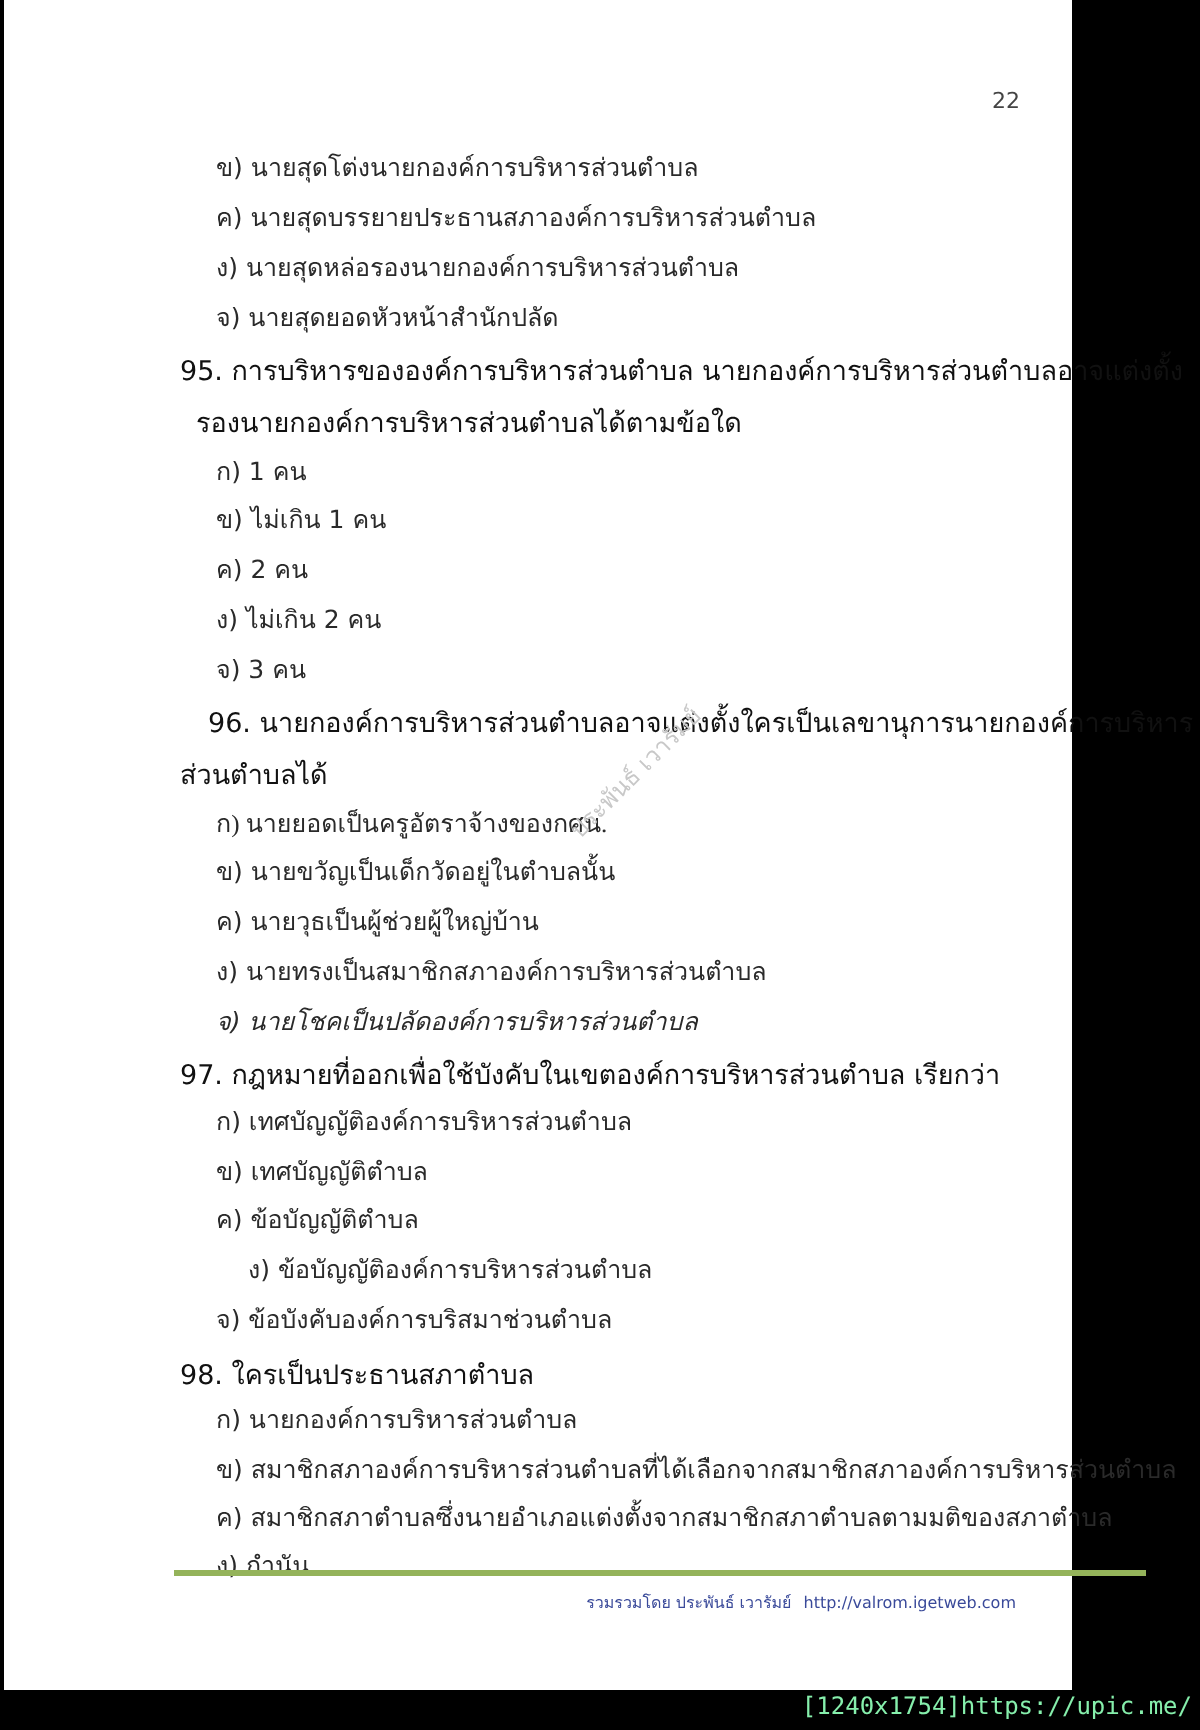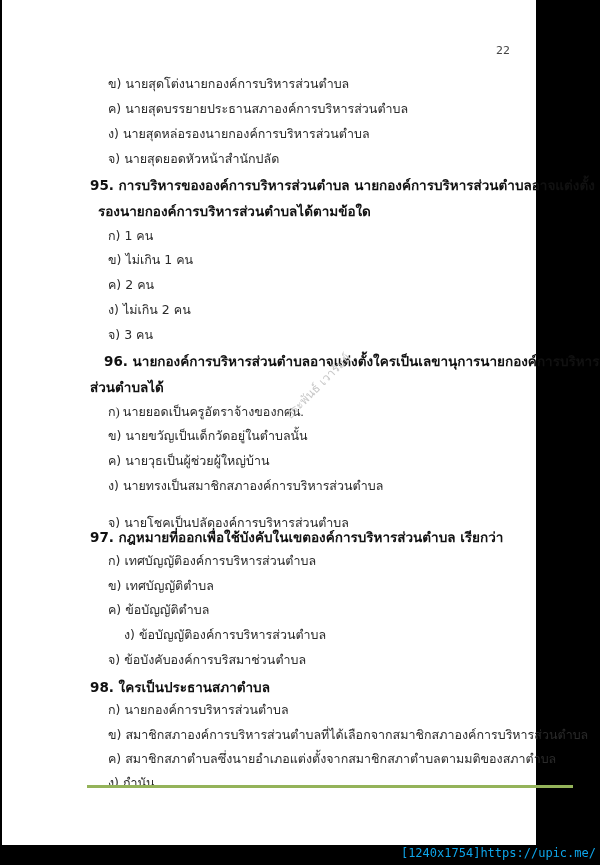--- a/index.html
+++ b/index.html
@@ -8,35 +8,35 @@
     font-family:"DejaVu Sans", "Liberation Sans", sans-serif;
   }
   .page {
     position:absolute; left:2px; top:0; width:534px; height:845px; background:#fff;
   }
   .page-number {
     position:absolute; right:26px; top:44px; font-size:11px; color:#444;
   }
   .line { position:absolute; white-space:nowrap; color:#222; }
   .opt { font-size:12.5px; color:#2a2a2a; }
-  .q { font-size:13.5px; font-weight:bold; color:#111; }
+  .q { font-size:13.5px; font-weight:normal; color:#111; }
   .watermark {
     position:absolute; left:278px; top:410px; font-size:12px; color:#c8c8c8;
     transform:rotate(-45deg); transform-origin:left top; white-space:nowrap;
   }
   .rule {
     position:absolute; left:85px; top:785px; width:486px; height:3px; background:#94b35a;
   }
   .footer {
     position:absolute; right:28px; top:795px; font-size:8px; color:#3a4a9a; white-space:nowrap;
   }
   .footer .url { margin-left:6px; }
   .stamp {
     position:absolute; right:4px; top:846px; font-family:"DejaVu Sans Mono", monospace;
-    font-size:12px; color:#0ea5e9; white-space:nowrap;
+    font-size:12px; color:#86efac; white-space:nowrap;
   }
 </style>
 </head>
 <body>
 
 <div class="page">
   <div class="page-number">22</div>
   <div id="content">
       <div class="line opt" style="left: 106px; top: 74px; text-align: right;">ข)  นายสุดโต่งนายกองค์การบริหารส่วนตำบล</div>
       <div class="line opt" style="left: 106px; top: 99px;">ค)  นายสุดบรรยายประธานสภาองค์การบริหารส่วนตำบล</div>
@@ -48,29 +48,32 @@
       <div class="line opt" style="left: 106px; top: 250px;">ข)  ไม่เกิน 1 คน</div>
       <div class="line opt" style="left: 106px; top: 275px;">ค)  2 คน</div>
       <div class="line opt" style="left: 106px; top: 300px;">ง)  ไม่เกิน 2 คน</div>
       <div class="line opt" style="left: 106px; top: 325px;">จ)  3 คน</div>
       <div class="line q" style="left: 102px; top: 350px;">96. นายกองค์การบริหารส่วนตำบลอาจแต่งตั้งใครเป็นเลขานุการนายกองค์การบริหาร</div>
       <div class="line q" style="left: 88px; top: 376px;">ส่วนตำบลได้</div>
       <div class="line opt" style="left: 106px; top: 402px; font-family: Liberation Serif, serif;">ก)  นายยอดเป็นครูอัตราจ้างของกศน.</div>
       <div class="line opt" style="left: 106px; top: 426px;">ข)  นายขวัญเป็นเด็กวัดอยู่ในตำบลนั้น</div>
       <div class="line opt" style="left: 106px; top: 451px;">ค)  นายวุธเป็นผู้ช่วยผู้ใหญ่บ้าน</div>
       <div class="line opt" style="left: 106px; top: 476px; text-align: right;">ง)  นายทรงเป็นสมาชิกสภาองค์การบริหารส่วนตำบล</div>
-      <div class="line opt" style="left: 106px; top: 513px;">จ)  นายโชคเป็นปลัดองค์การบริหารส่วนตำบล</div>
+      <div class="line opt" style="left: 106px; top: 501px; font-style: italic;">จ)  นายโชคเป็นปลัดองค์การบริหารส่วนตำบล</div>
       <div class="line q" style="left: 88px; top: 526px;">97. กฎหมายที่ออกเพื่อใช้บังคับในเขตองค์การบริหารส่วนตำบล เรียกว่า</div>
       <div class="line opt" style="left: 106px; top: 551px;">ก)  เทศบัญญัติองค์การบริหารส่วนตำบล</div>
       <div class="line opt" style="left: 106px; top: 576px;">ข)  เทศบัญญัติตำบล</div>
       <div class="line opt" style="left: 106px; top: 600px;">ค)  ข้อบัญญัติตำบล</div>
       <div class="line opt" style="left: 122px; top: 625px; text-align: center;">ง)  ข้อบัญญัติองค์การบริหารส่วนตำบล</div>
       <div class="line opt" style="left: 106px; top: 650px;">จ)  ข้อบังคับองค์การบริสมาช่วนตำบล</div>
       <div class="line q" style="left: 88px; top: 676px;">98. ใครเป็นประธานสภาตำบล</div>
       <div class="line opt" style="left: 106px; top: 700px;">ก)  นายกองค์การบริหารส่วนตำบล</div>
       <div class="line opt" style="left: 106px; top: 725px;">ข)  สมาชิกสภาองค์การบริหารส่วนตำบลที่ได้เลือกจากสมาชิกสภาองค์การบริหารส่วนตำบล</div>
       <div class="line opt" style="left: 106px; top: 749px;">ค)  สมาชิกสภาตำบลซึ่งนายอำเภอแต่งตั้งจากสมาชิกสภาตำบลตามมติของสภาตำบล</div>
       <div class="line opt" style="left: 106px; top: 773px;">ง)  กำนัน</div>
     </div>
   <div class="watermark">ประพันธ์ เวารัมย์</div>
   <div class="rule"></div>
+  <div class="footer">
+    <span>รวมรวมโดย ประพันธ์ เวารัมย์</span><span class="url">http://valrom.igetweb.com</span>
+  </div>
 </div>
 <div class="stamp">[1240x1754]https://upic.me/</div>
 
 </body></html>

